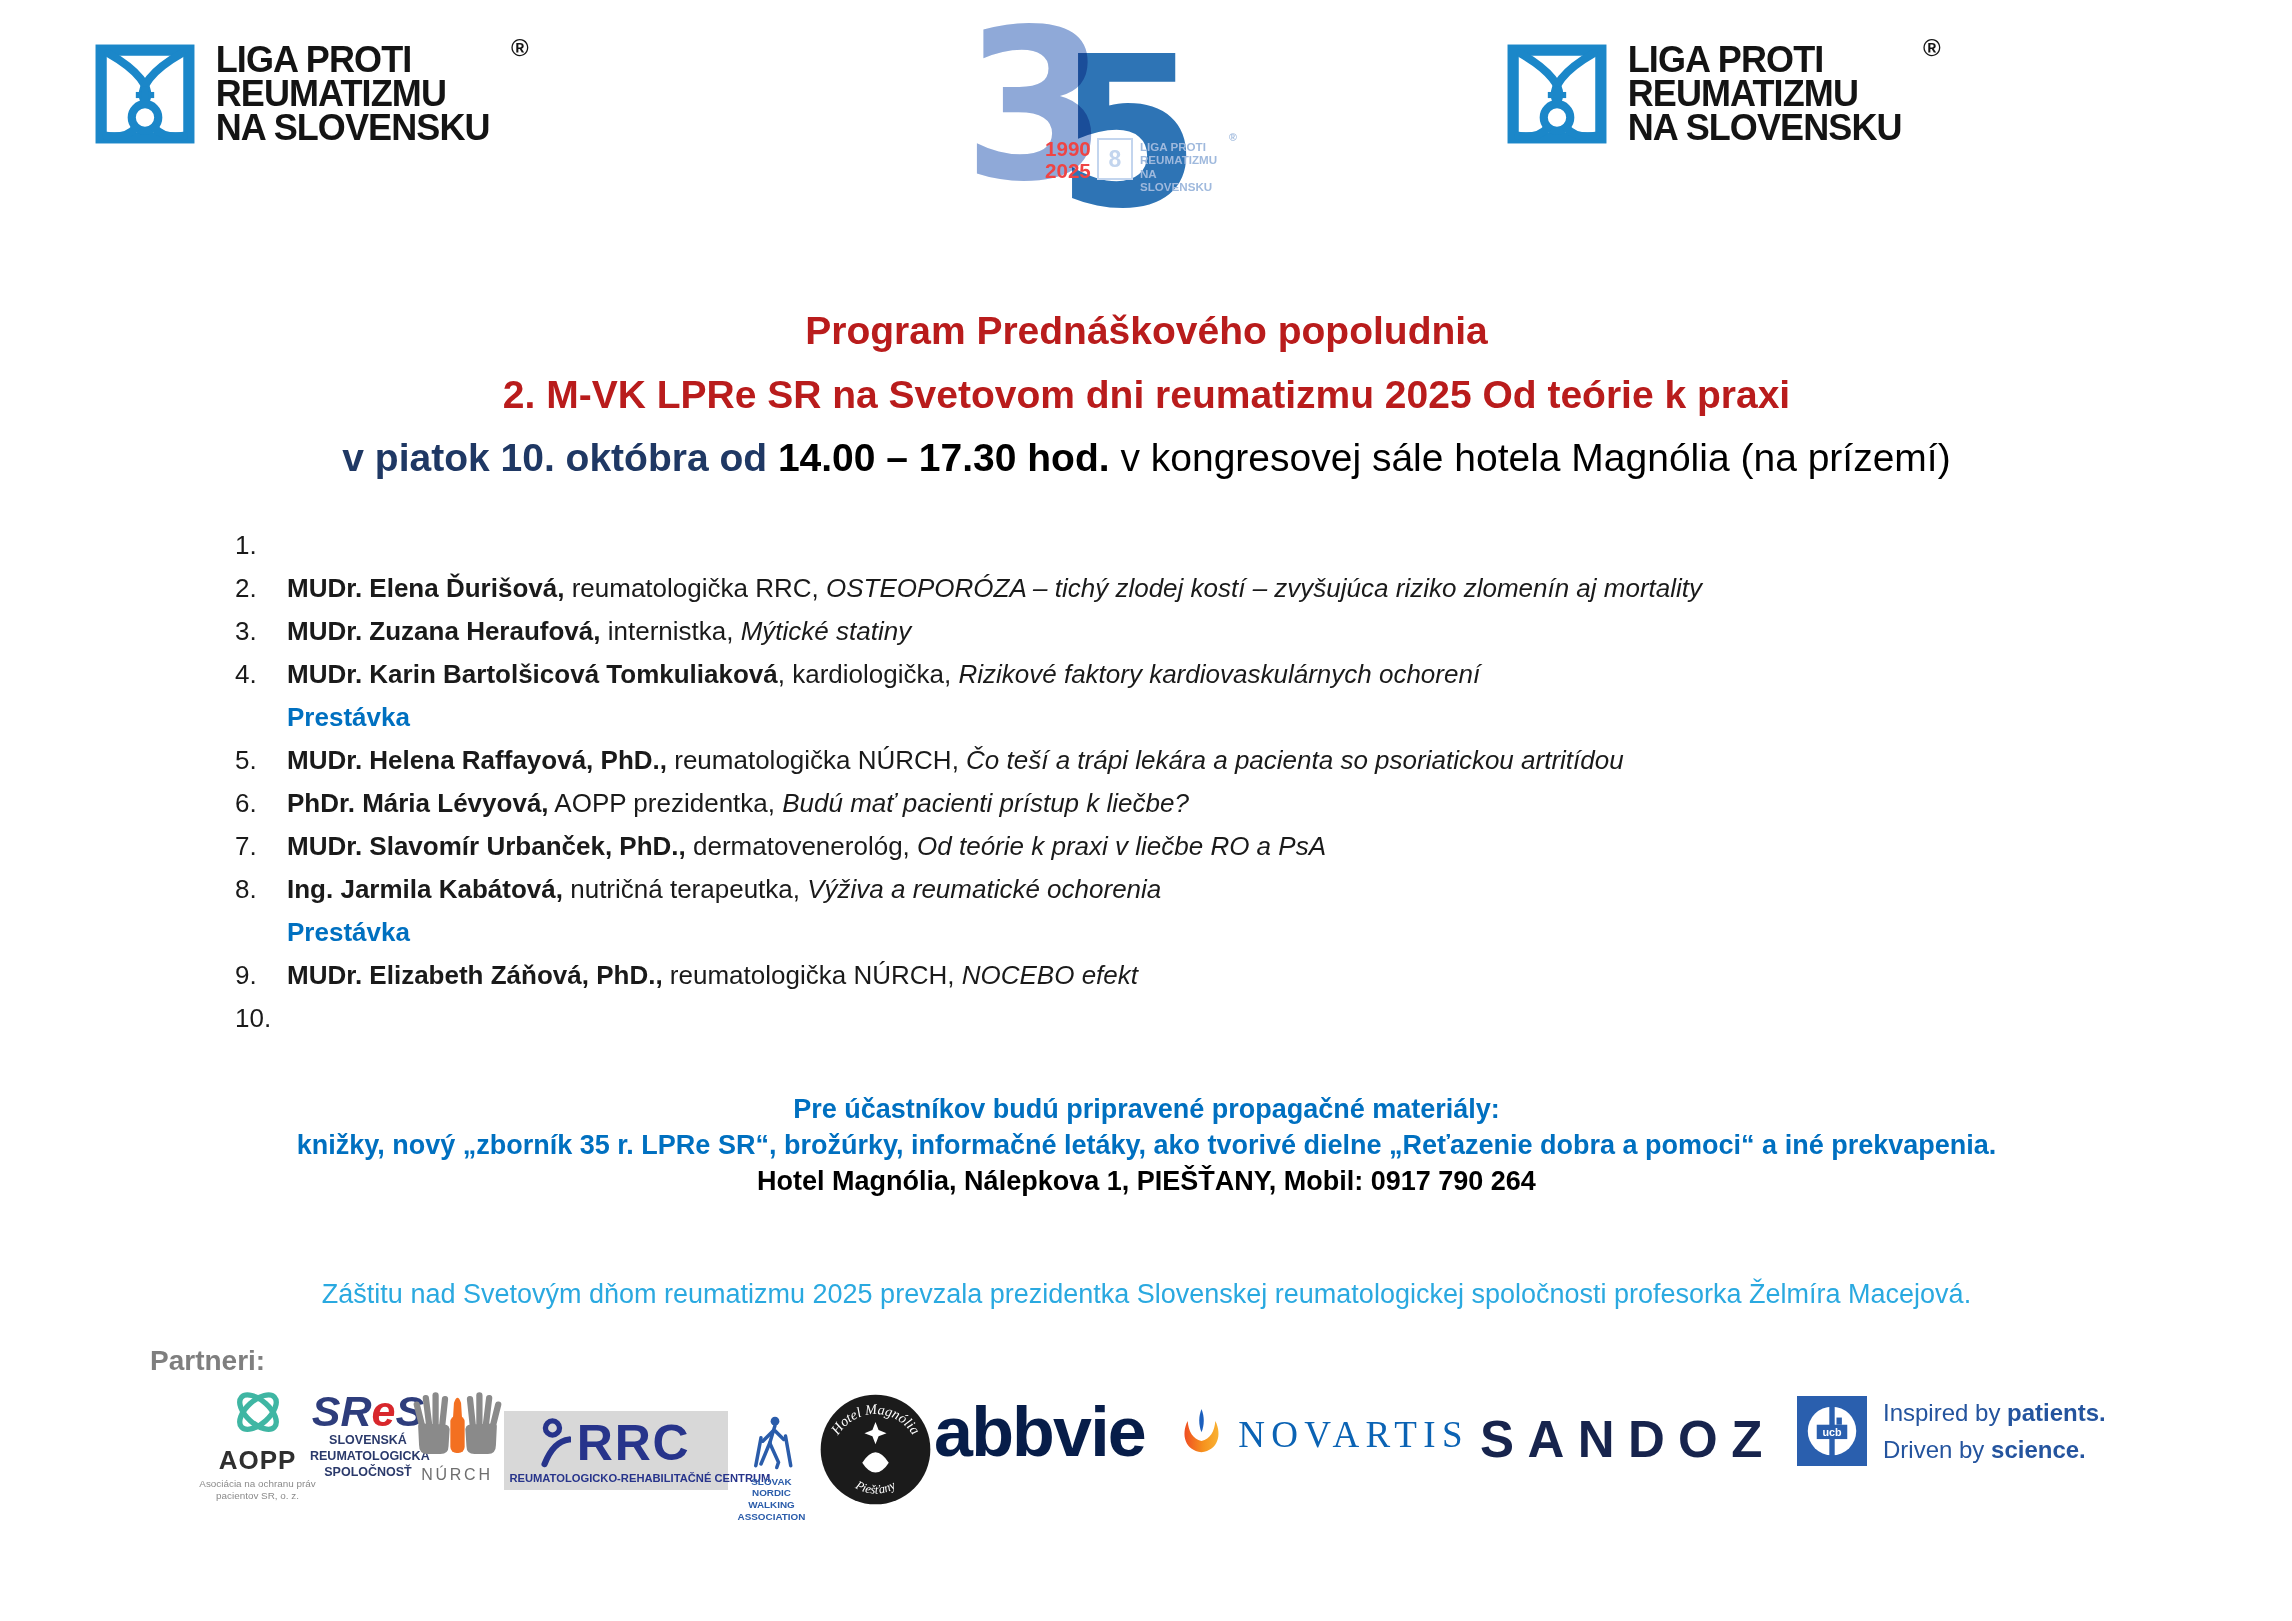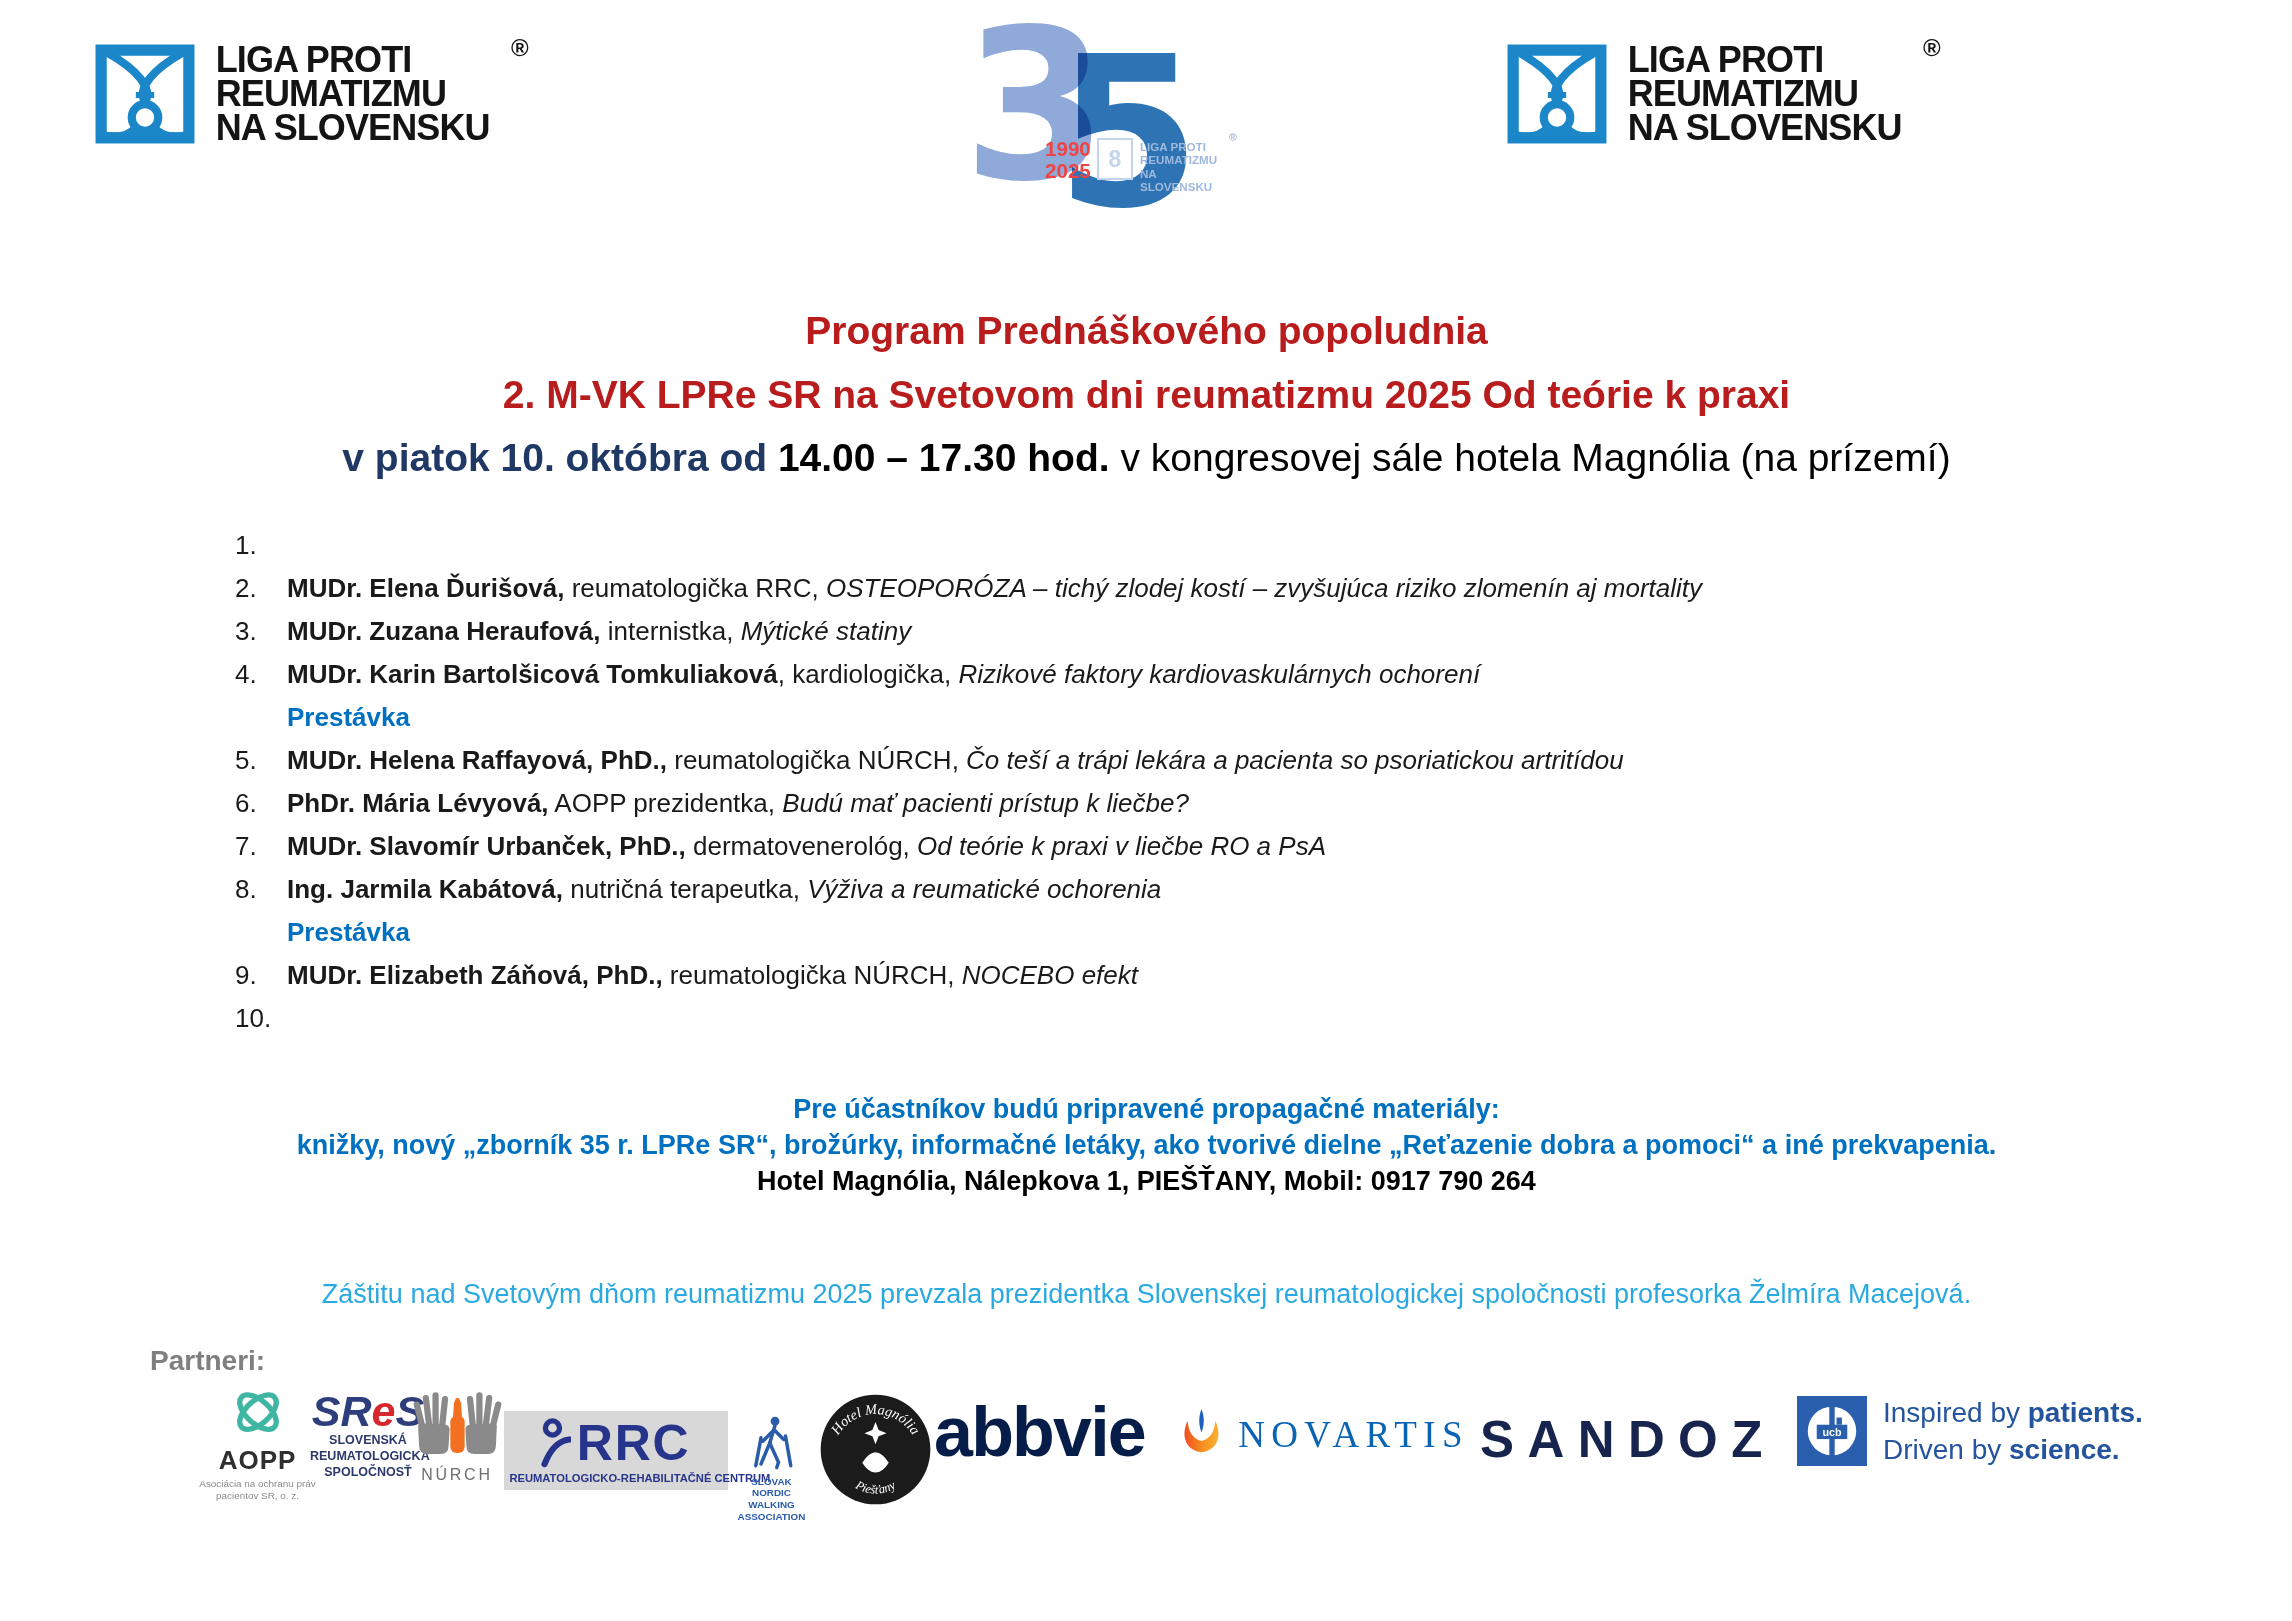--- a/index.html
+++ b/index.html
@@ -83,21 +83,21 @@
   .p-abbvie{left:934px;top:1397px;width:242px;text-align:left;}
   .abbvie-name{font-size:70px;font-weight:600;color:#071d49;letter-spacing:-1.8px;line-height:70px;}
 
   .p-novartis{left:1179px;top:1406px;display:flex;align-items:center;gap:14.3px;}
   .novartis-name{font-family:"Liberation Serif",serif;font-size:37px;color:#0b63b4;letter-spacing:6.3px;font-weight:500;}
 
   .p-sandoz{left:1480px;top:1413px;}
   .sandoz-name{font-size:51px;font-weight:800;color:#17244d;letter-spacing:13.4px;line-height:54px;}
 
   .p-ucb{left:1797px;top:1394px;display:flex;align-items:center;gap:16px;text-align:left;}
-  .ucb-lines{color:#24549e;font-size:28px;line-height:37px;white-space:nowrap;}
+  .ucb-lines{color:#24549e;font-size:24px;line-height:37px;white-space:nowrap;}
   .ucb-lines b{font-weight:700;}
 </style>
 </head>
 <body>
 
 <div class="page">
 
   <div class="liga left">
     <svg viewBox="0 0 100 100">
       <g stroke="#1b87c9" fill="none">

